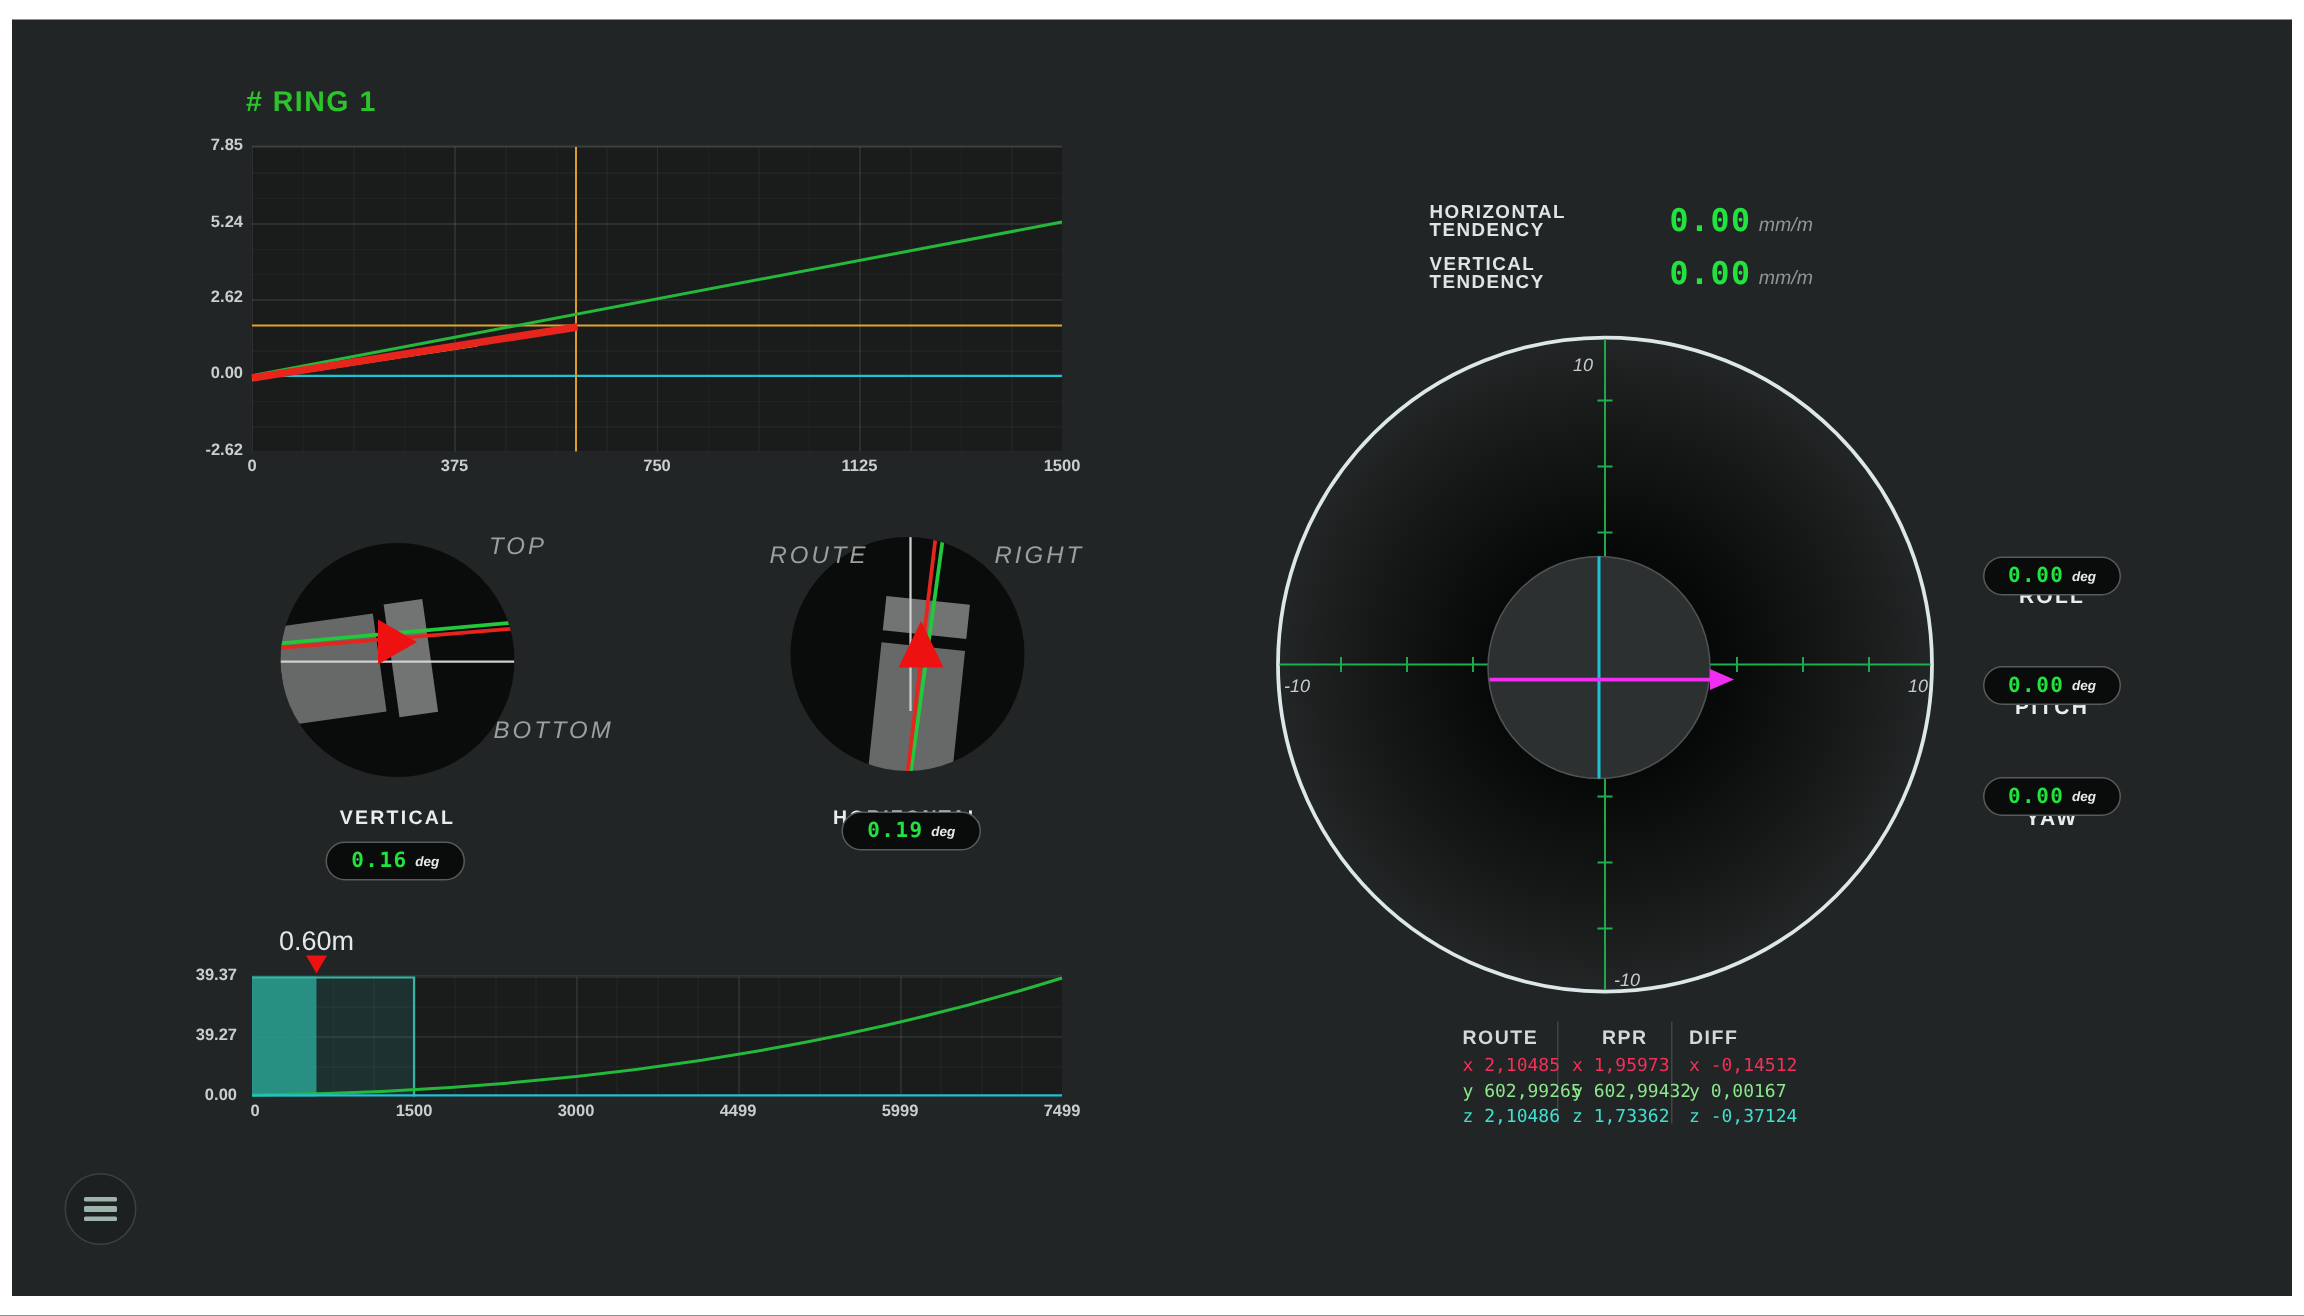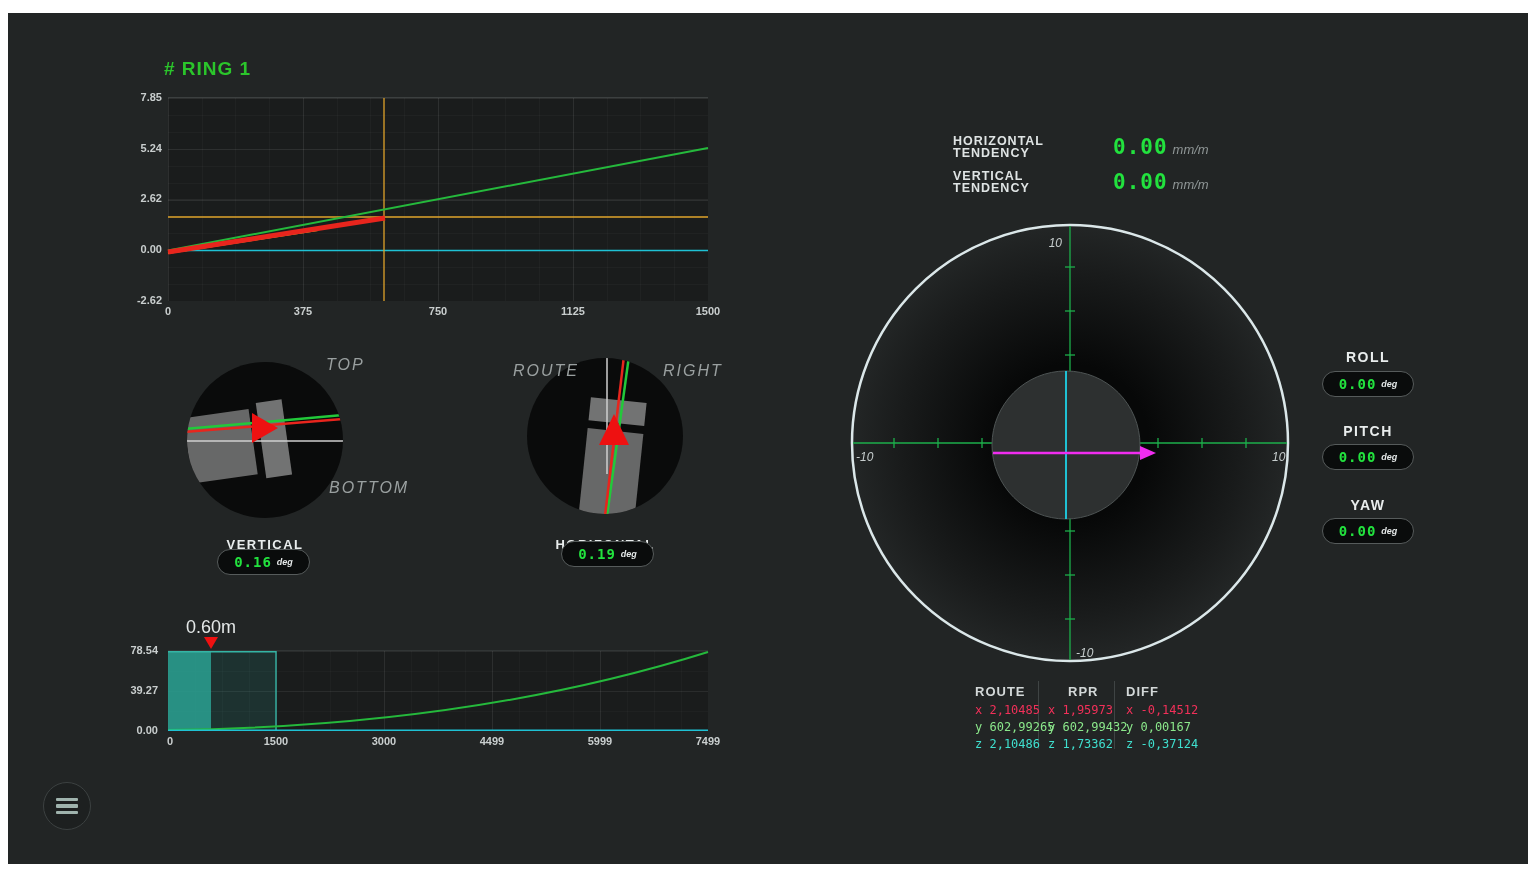--- a/index.html
+++ b/index.html
@@ -43,21 +43,21 @@
   .pill .seg{font-size:14px;}
   .unit-deg{font-size:9px;font-style:italic;font-weight:bold;color:#e6eaea;}
 
   
   .tlabel{font-size:12.5px;font-weight:bold;color:#dfe4e4;letter-spacing:1px;line-height:11.5px;}
   .tval{display:flex;align-items:baseline;gap:5px;}
   .tval .seg{font-size:21px;}
   .unit-mm{font-size:13px;font-style:italic;color:#8f9696;}
 
   
-  .alabel{width:92px;text-align:center;font-size:14px;font-weight:bold;color:#e9eded;letter-spacing:1.5px;}
+  .alabel{width:92px;text-align:center;font-size:14px;font-weight:bold;color:#e9eded;letter-spacing:1.5px;margin-top:40px;}
 
   
   .chead{font-size:13px;font-weight:bold;color:#d3d8d8;letter-spacing:1px;}
   .ccol{font-family:"DejaVu Sans Mono",monospace;font-size:12px;line-height:17px;}
   .cx{color:#f23059;} .cy{color:#8be88b;} .cz{color:#3fe0cf;}
   .vdiv{width:1px;height:68px;background:#3f4444;}
 
   
   .marker-label{font-size:18px;color:#e4e8e8;}
   .marker-tri{width:0;height:0;border-left:7px solid transparent;border-right:7px solid transparent;
@@ -114,21 +114,21 @@
       </g>
       <line x1="2" y1="81" x2="158" y2="81" stroke="#cfcfcf" stroke-width="1.5"></line>
       <line x1="0" y1="69" x2="158" y2="55" stroke="#22c93a" stroke-width="2.5"></line>
       <line x1="0" y1="72" x2="158" y2="59" stroke="#e8251d" stroke-width="2.5"></line>
       <polygon points="67,53 67,83 93,68" fill="#ee1111"></polygon>
     </g>
   </svg>
   <span class="abs orient" style="left:318px;top:343px;">TOP</span>
   <span class="abs orient" style="left:321px;top:466px;">BOTTOM</span>
   <div class="abs gtitle" style="left:177px;top:524px;">VERTICAL</div>
-  <div class="abs pill" style="left:209px;top:536px;">
+  <div class="abs pill" style="left:209px;top:548px;">
     <span class="seg">0.16</span>
     <span class="unit-deg">deg</span>
   </div>
 
   <svg class="abs" style="left:517px;top:343px;" width="160" height="160" viewBox="0 0 160 160">
     <defs>
         <clipPath id="hclip">
           <circle cx="80" cy="80" r="78"></circle>
         </clipPath>
       </defs>
@@ -148,21 +148,21 @@
   <span class="abs orient" style="left:655px;top:349px;">RIGHT</span>
   <div class="abs gtitle" style="left:517px;top:524px;">HORIZONTAL</div>
   <div class="abs pill" style="left:553px;top:528px;">
     <span class="seg">0.19</span>
     <span class="unit-deg">deg</span>
   </div>
 
   <span class="abs marker-label" style="left:178px;top:604px;">0.60m</span>
   <div class="abs marker-tri" style="left:196px;top:624px;"></div>
 
-  <span class="abs ytick" style="left:102px;top:631px;">78.54</span>
+  <span class="abs ytick" style="left:102px;top:631px;">39.37</span>
   <span class="abs ytick" style="left:102px;top:671px;">39.27</span>
   <span class="abs ytick" style="left:102px;top:711px;">0.00</span>
 
   <div class="abs chart2">
     <svg width="540" height="80" viewBox="0 0 540 80">
       <rect x="0" y="0" width="43" height="80" fill="#2a9d8f" opacity="0.9"></rect>
       <rect x="43" y="0" width="65" height="80" fill="#2a9d8f" opacity="0.18"></rect>
       <path d="M0,0.7 L108,0.7 L108,80" fill="none" stroke="#35b5a5" stroke-width="1.4"></path>
       <path d="M0,79 Q300,76 540,1" fill="none" stroke="#25b93c" stroke-width="2"></path>
       <line x1="0" y1="79.2" x2="540" y2="79.2" stroke="#1fc1d4" stroke-width="1.5"></line>

